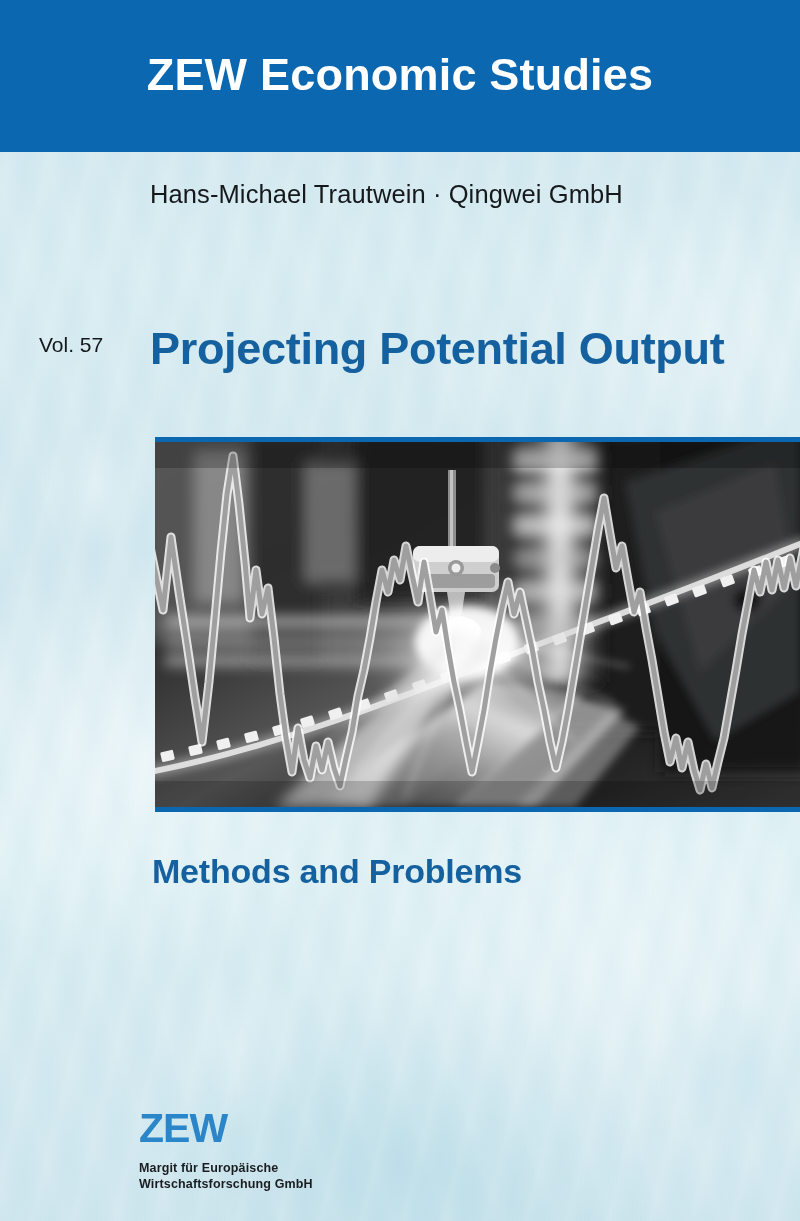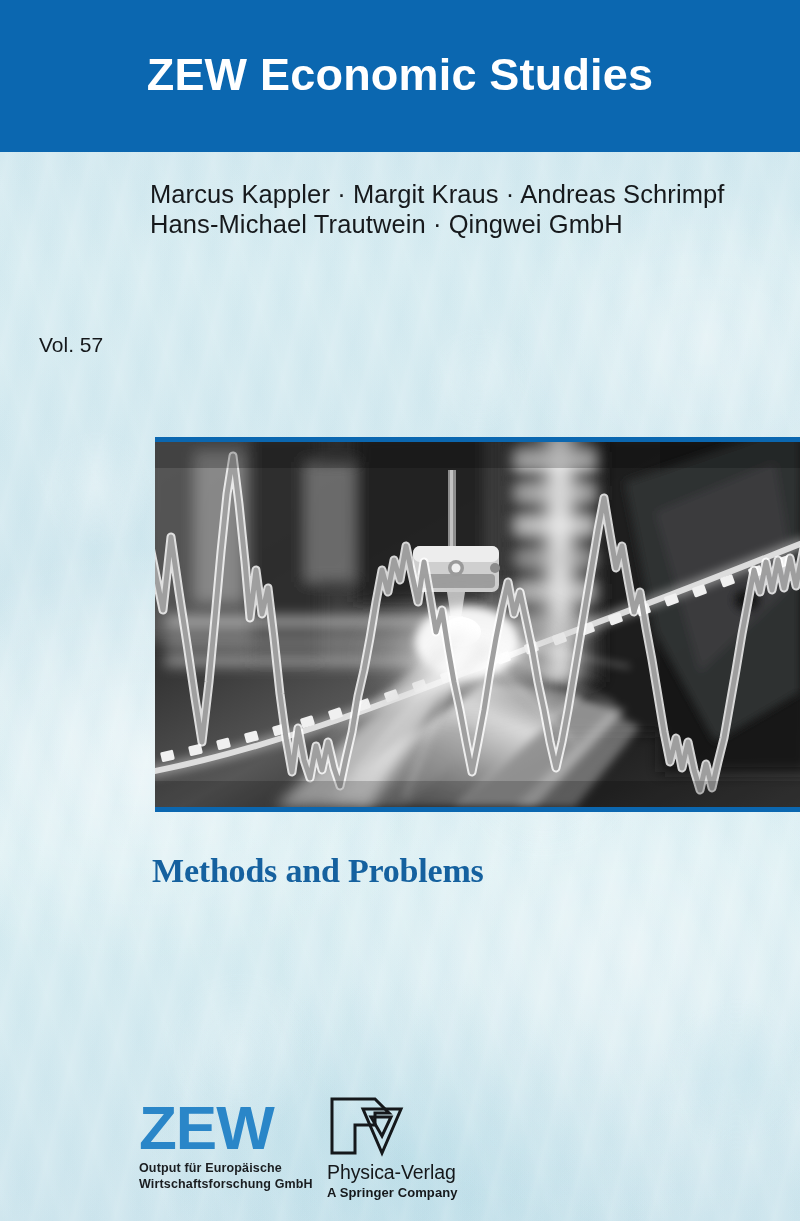--- a/index.html
+++ b/index.html
@@ -154,33 +154,32 @@
   .subtitle {
     position: absolute;
     left: 152px;
     top: 851px;
     color: #15619f;
     font-size: 34px;
     font-weight: 700;
     line-height: 40px;
     letter-spacing: -0.2px;
     white-space: nowrap;
-    font-family: Liberation Serif, serif;
   }
 
   
   .logo-zew {
     position: absolute;
     left: 139px;
     top: 1100px;
     width: 180px;
   }
   .zew-mark {
     color: #2a86c8;
-    font-size: 62px;
+    font-size: 41px;
     font-weight: 700;
     line-height: 56px;
     letter-spacing: -1px;
     white-space: nowrap;
   }
   .zew-sub {
     margin-top: 5px;
     color: #1a1d20;
     font-size: 12.5px;
     font-weight: 700;
@@ -226,26 +225,26 @@
   <div class="bg-base"></div>
   <div class="bg-streaks"></div>
   <div class="bg-streaks2"></div>
   <div class="bg-blobs"></div>
 
   <div class="banner">
     <div class="banner-title">ZEW Economic Studies</div>
   </div>
 
   <div class="authors">
-    <div class="author-line">Marcus Kappler · Margit Kraus · Andreas Schrimpf</div>
     <div class="author-line">Hans-Michael Trautwein · Qingwei GmbH</div>
   </div>
 
   <div class="vol-badge">Vol. 57</div>
 
+  <div class="main-title">Projecting Potential Output</div>
 
   <div class="photo-wrap">
     <div class="photo-inner">
       <svg class="photo-svg" viewBox="0 0 645 365" preserveAspectRatio="none">
         <defs>
           <linearGradient id="bgDark" x1="0" y1="0" x2="1" y2="1">
             <stop offset="0%" stop-color="#4a4a4a"></stop>
             <stop offset="26%" stop-color="#2a2a2a"></stop>
             <stop offset="52%" stop-color="#575757"></stop>
             <stop offset="74%" stop-color="#1d1d1d"></stop>
@@ -442,31 +441,19 @@
         <rect x="0" y="339" width="645" height="26" fill="#000000" opacity="0.18"></rect>
       </svg>
     </div>
   </div>
 
   <div class="subtitle">Methods and Problems</div>
 
   <div class="logo-zew">
     <div class="zew-mark">ZEW</div>
     <div class="zew-sub">
-      <div>Output für Europäische</div>
+      <div>Margit für Europäische</div>
       <div>Wirtschaftsforschung GmbH</div>
     </div>
   </div>
 
-  <div class="logo-physica">
-    <svg class="pv-mark" viewBox="0 0 78 62">
-
-      <path d="M5,4 L48,4 L62,18 L62,18 L48,18 L48,30 L28,30 L28,58 L5,58 Z" fill="none" stroke="#15181b" stroke-width="3" stroke-linejoin="miter"></path>
-
-      <path d="M36,14 L74,14 L55,58 Z" fill="none" stroke="#15181b" stroke-width="3" stroke-linejoin="miter"></path>
-
-      <path d="M44,22 L64,22 L55,41 Z" fill="none" stroke="#15181b" stroke-width="3" stroke-linejoin="miter"></path>
-    </svg>
-    <div class="pv-name">Physica-Verlag</div>
-    <div class="pv-tag">A Springer Company</div>
-  </div>
 
 </div>
 
 </body></html>

